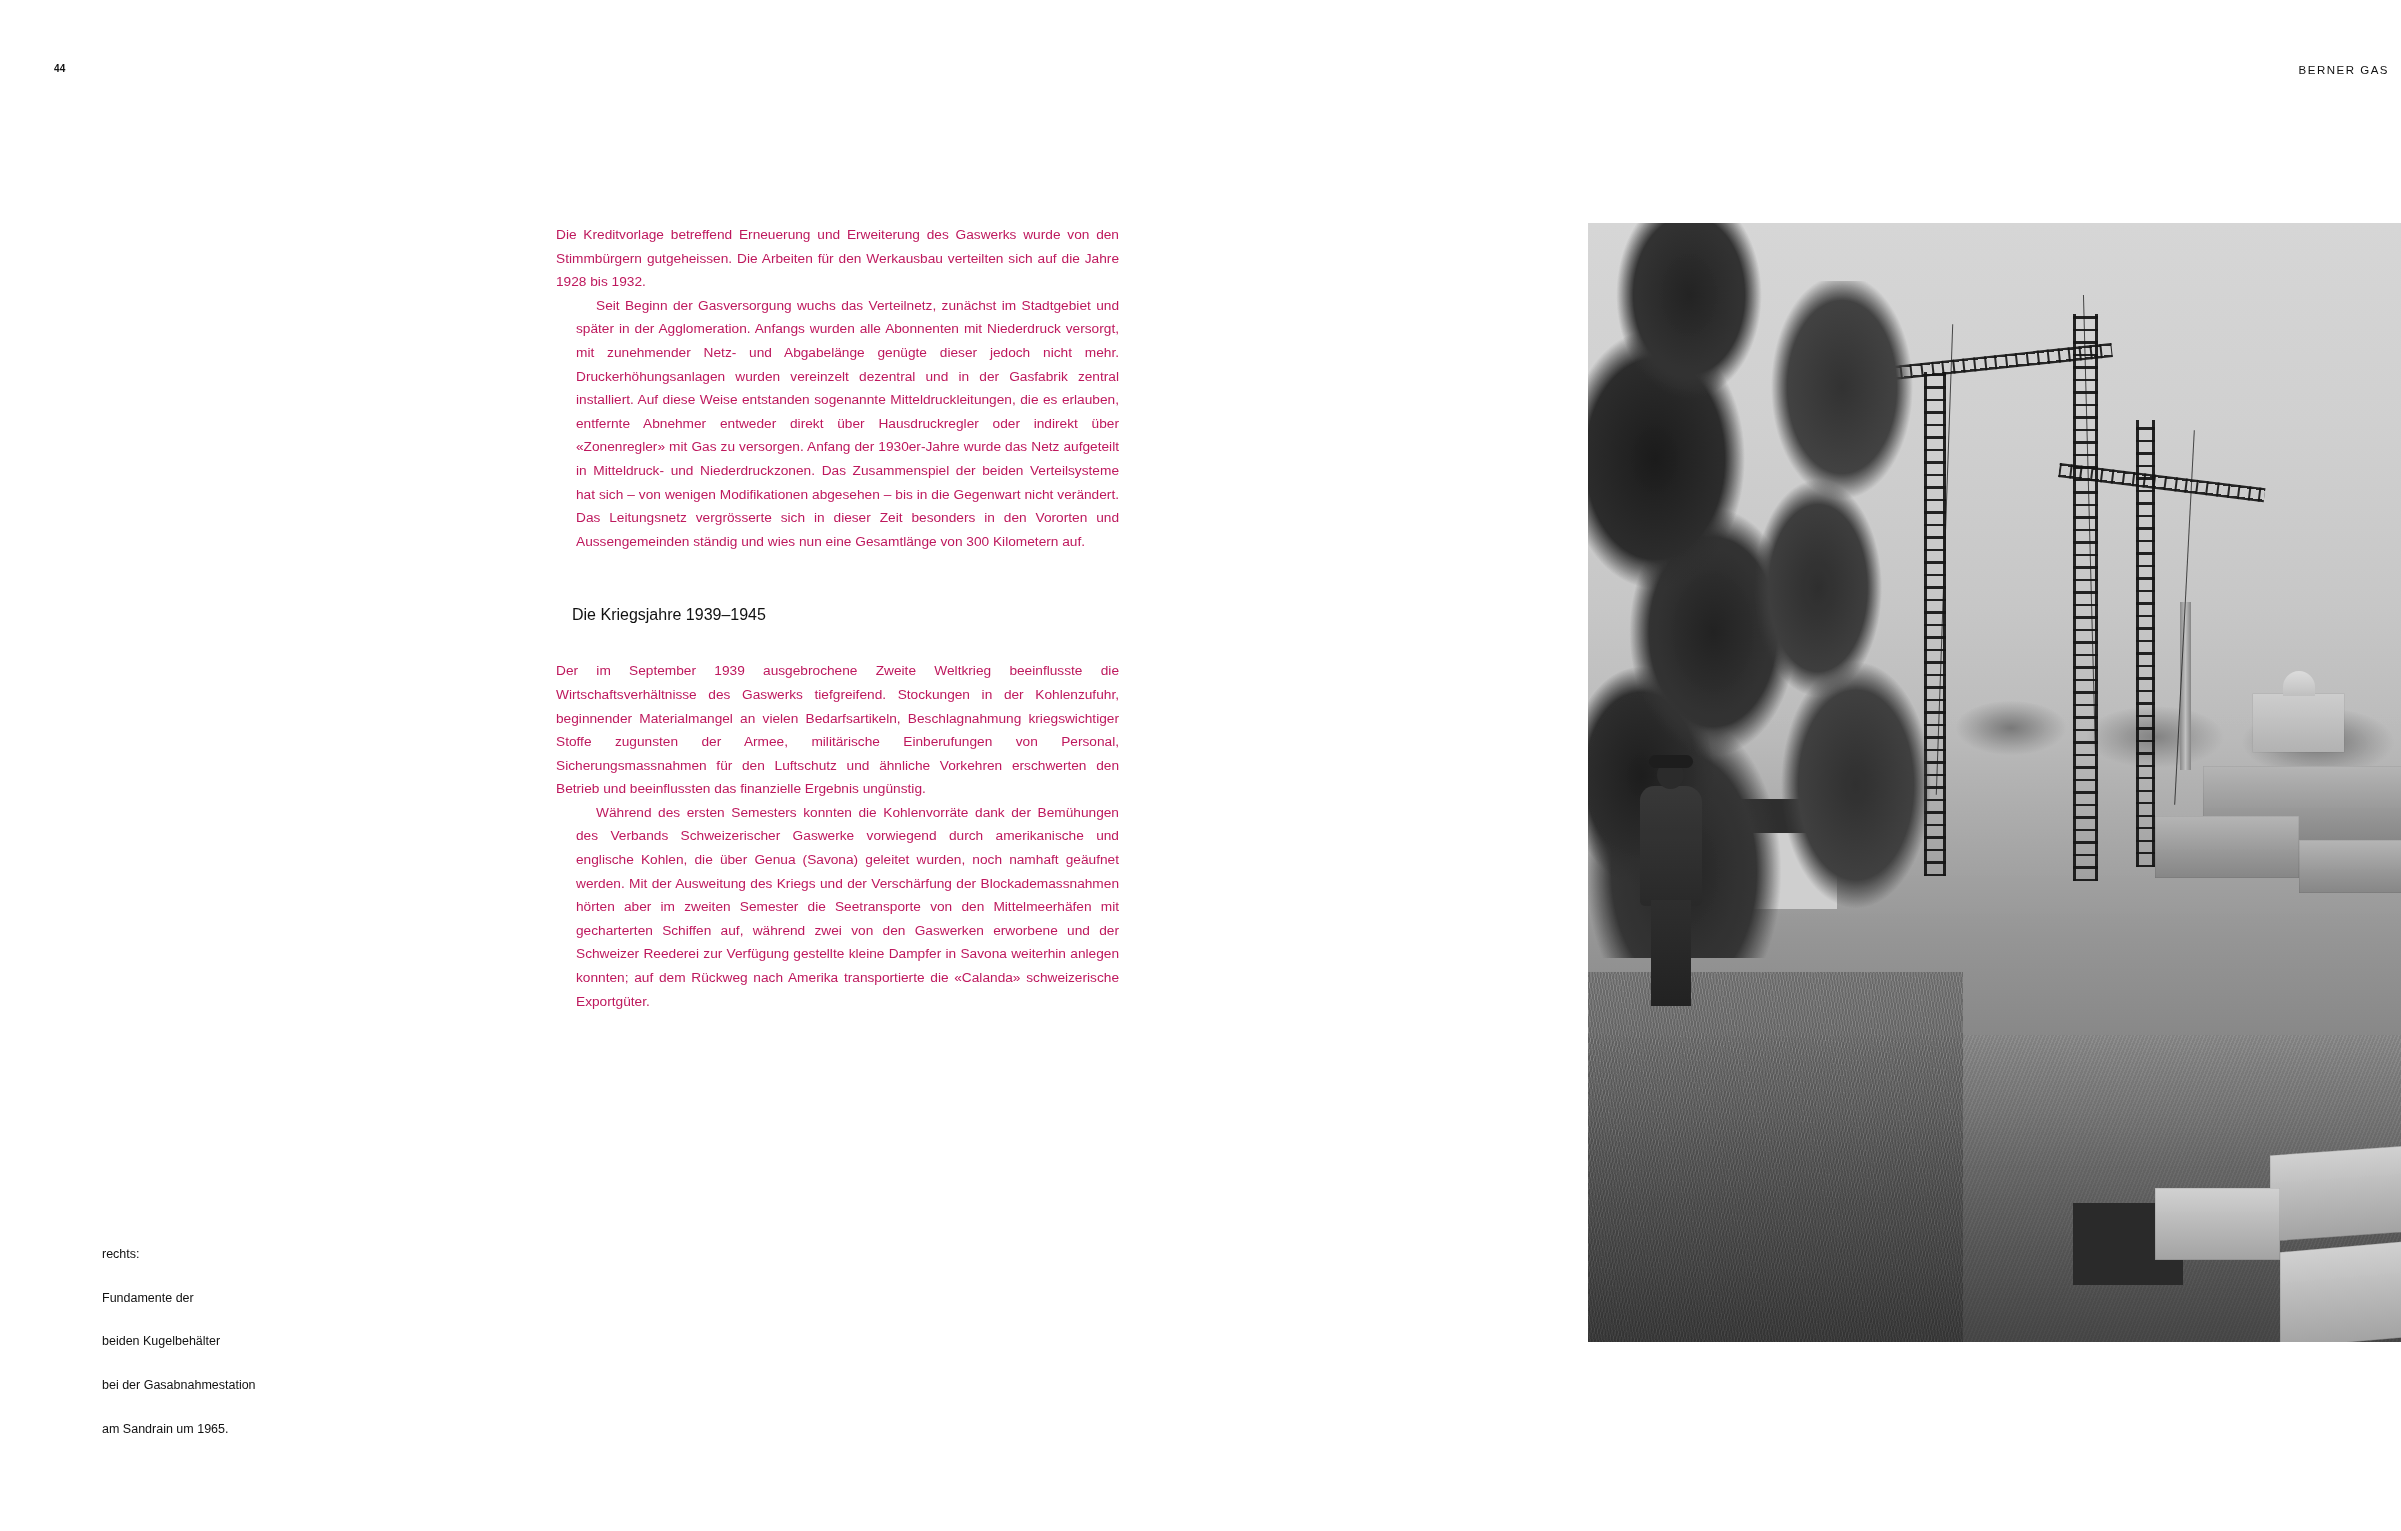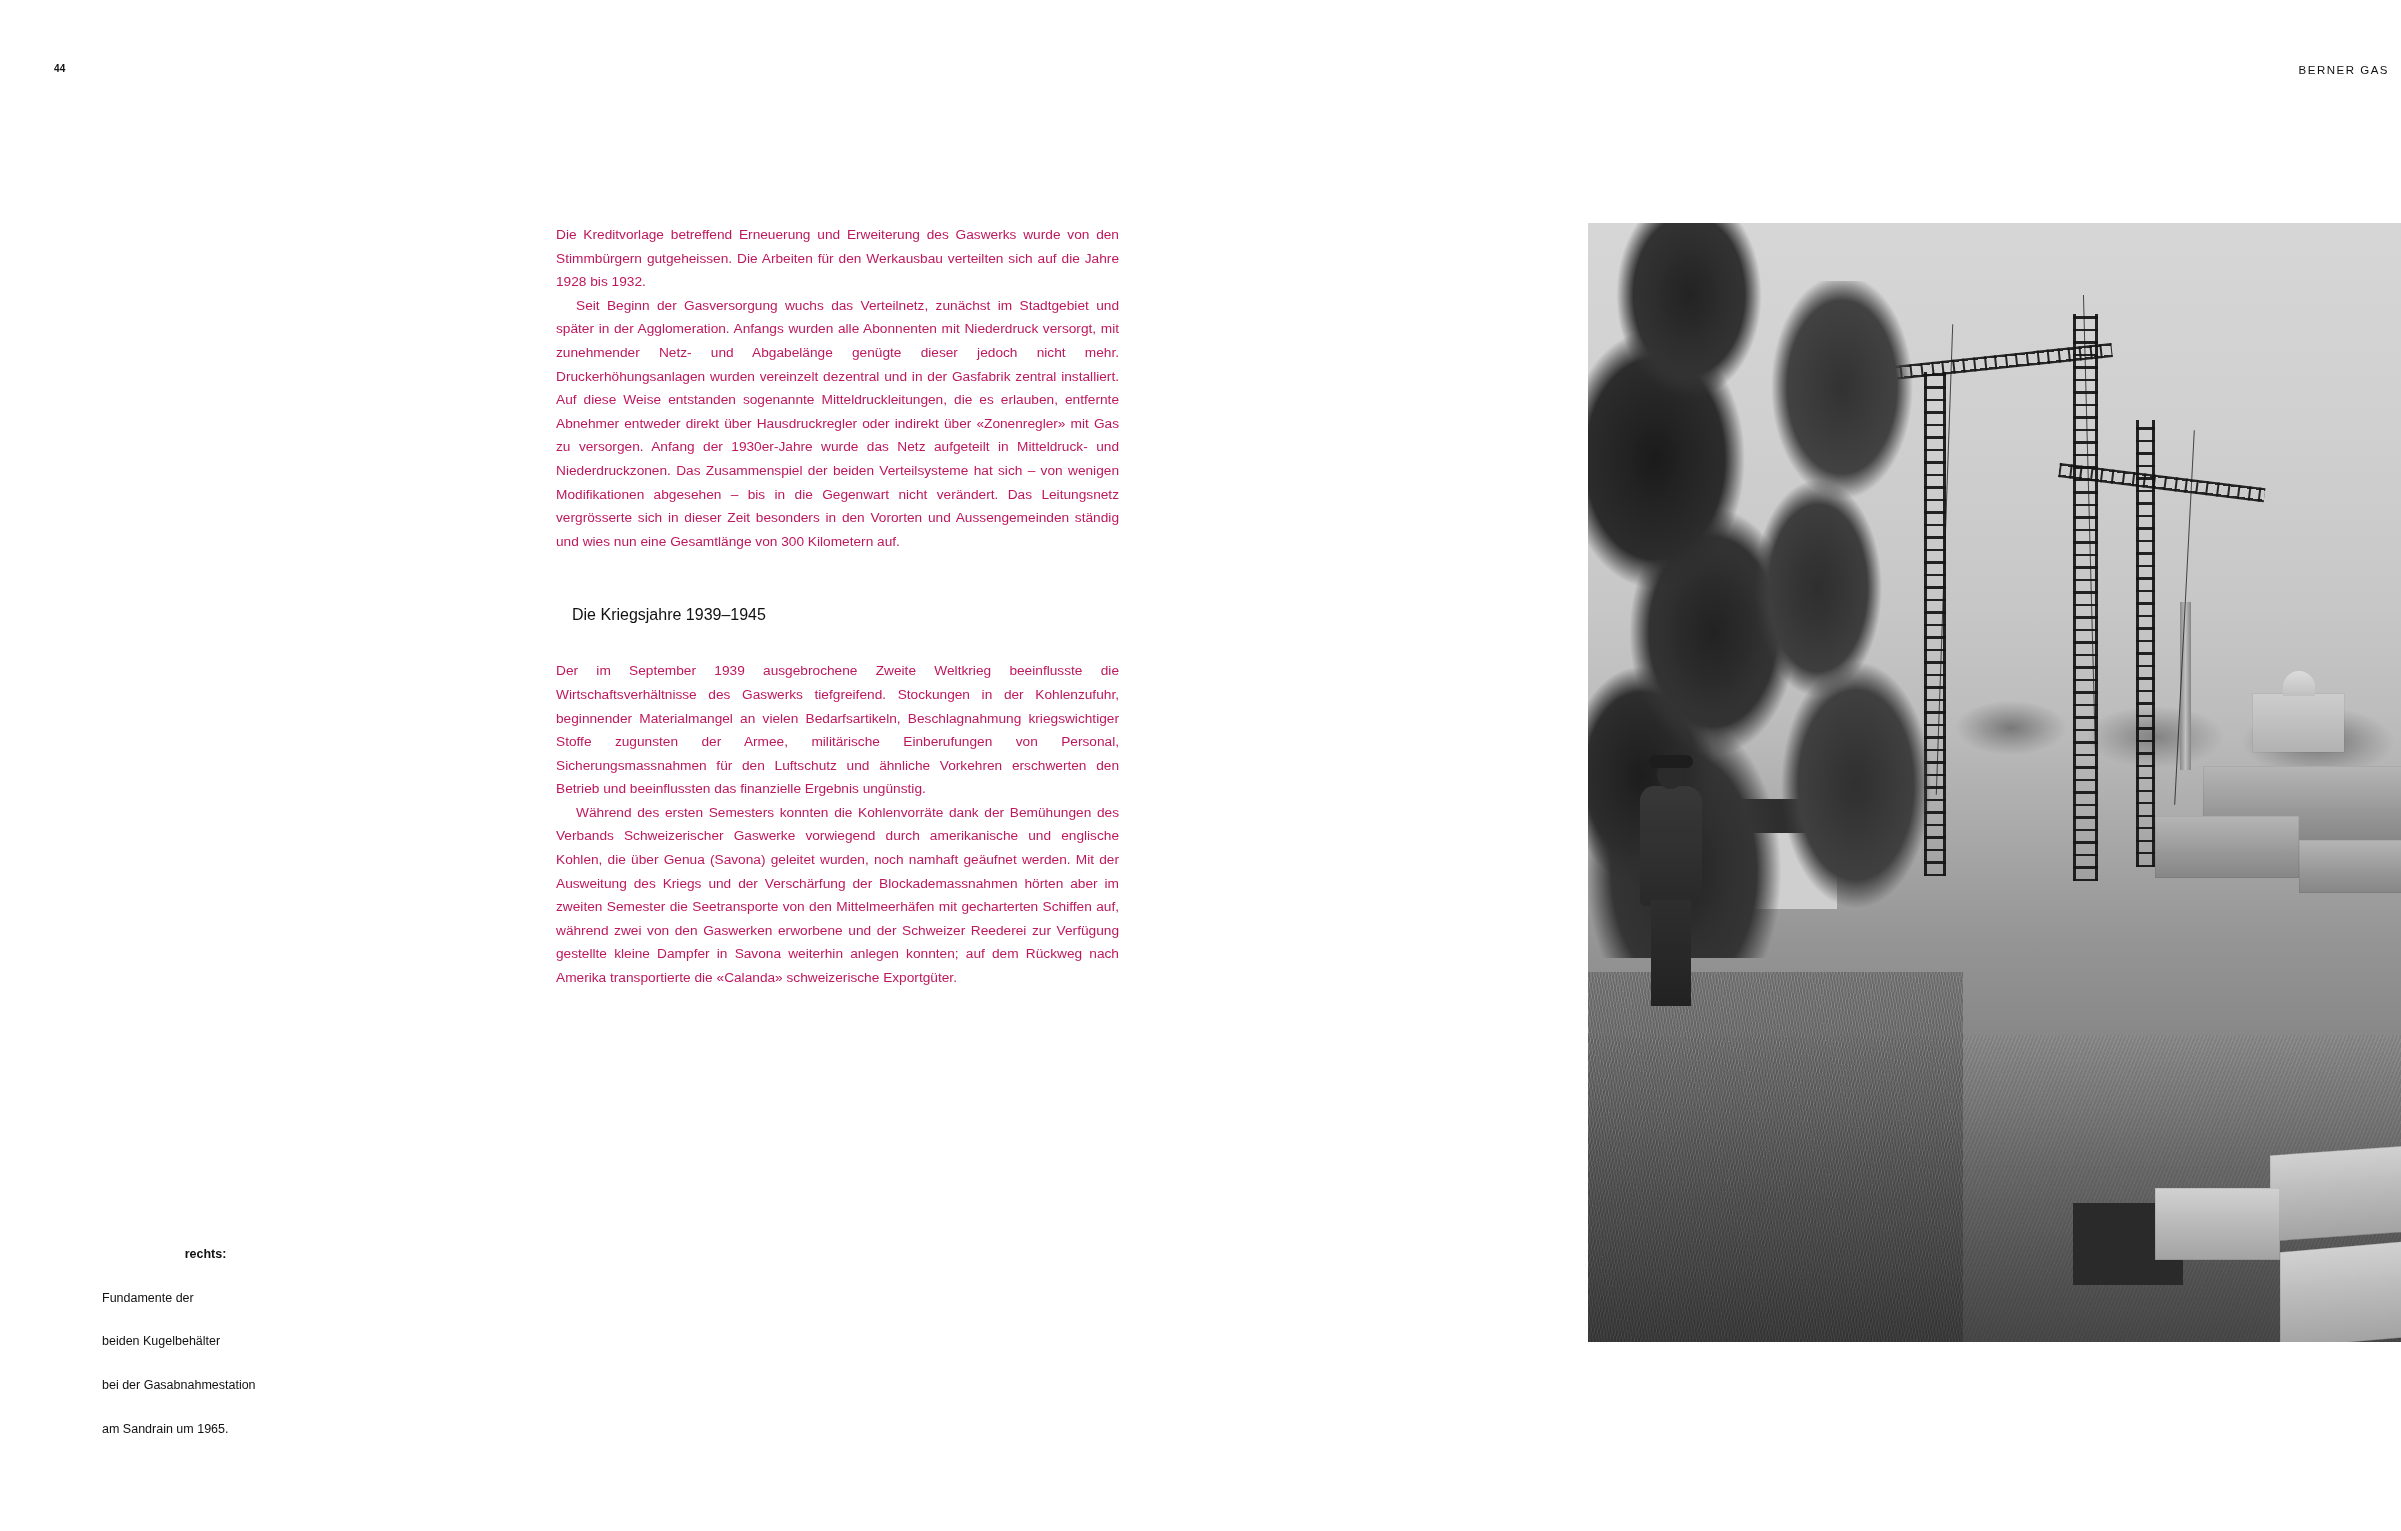--- a/index.html
+++ b/index.html
@@ -43,43 +43,42 @@
   .caption {
     position: absolute;
     left: 102px;
     top: 1245px;
     width: 207px;
     font-size: 12.5px;
     line-height: 19.7px;
     color: #111;
   }
   .caption-title {
-    font-weight: bold;
+    font-weight: normal;
     display: block;
-    text-align: center;
   }
   .caption-line { display: block; margin-top: 24px; }
 
   
   .textcol {
     position: absolute;
     left: 556px;
     top: 223px;
     width: 563px;
   }
   .textcol p {
     margin: 0;
     font-size: 13.7px;
     line-height: 23.6px;
     text-align: justify;
     text-justify: inter-word;
     color: #be185d;
     hyphens: manual;
   }
-  .textcol p.indent { text-indent: 20px; }
+  .textcol p.indent { text-indent: 20px; margin-left: 20px; }
 
   .subhead {
     margin: 16px;
     padding-top: 36px;
     padding-bottom: 19px;
     font-size: 16px;
     font-weight: normal;
     line-height: 19px;
     color: #111;
   }

